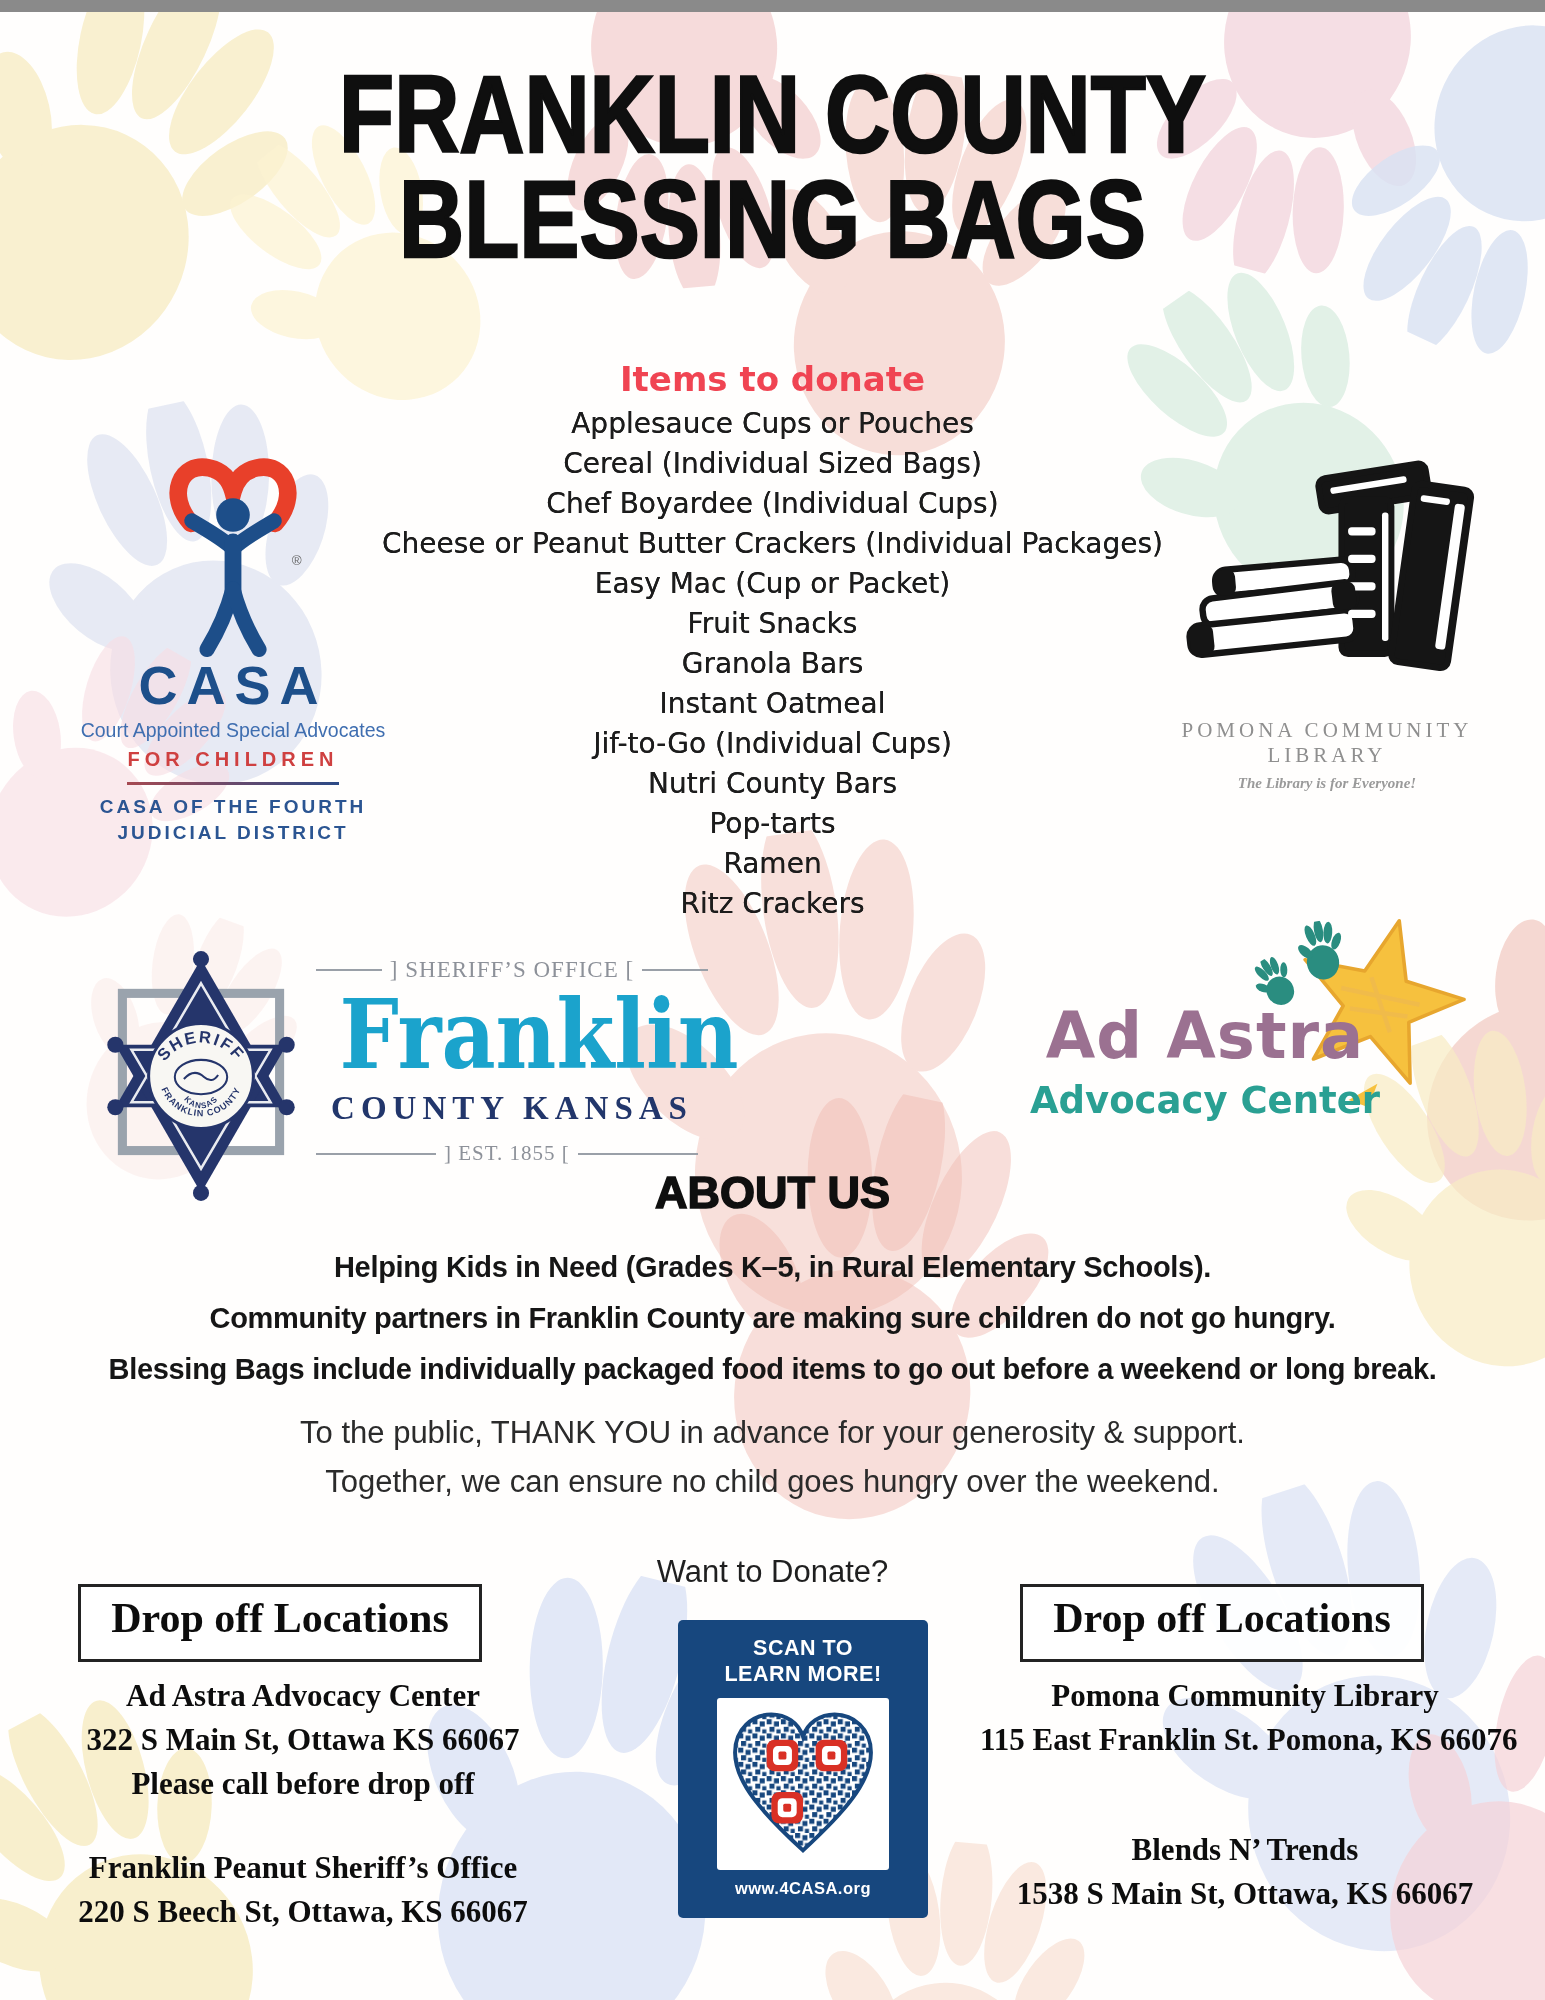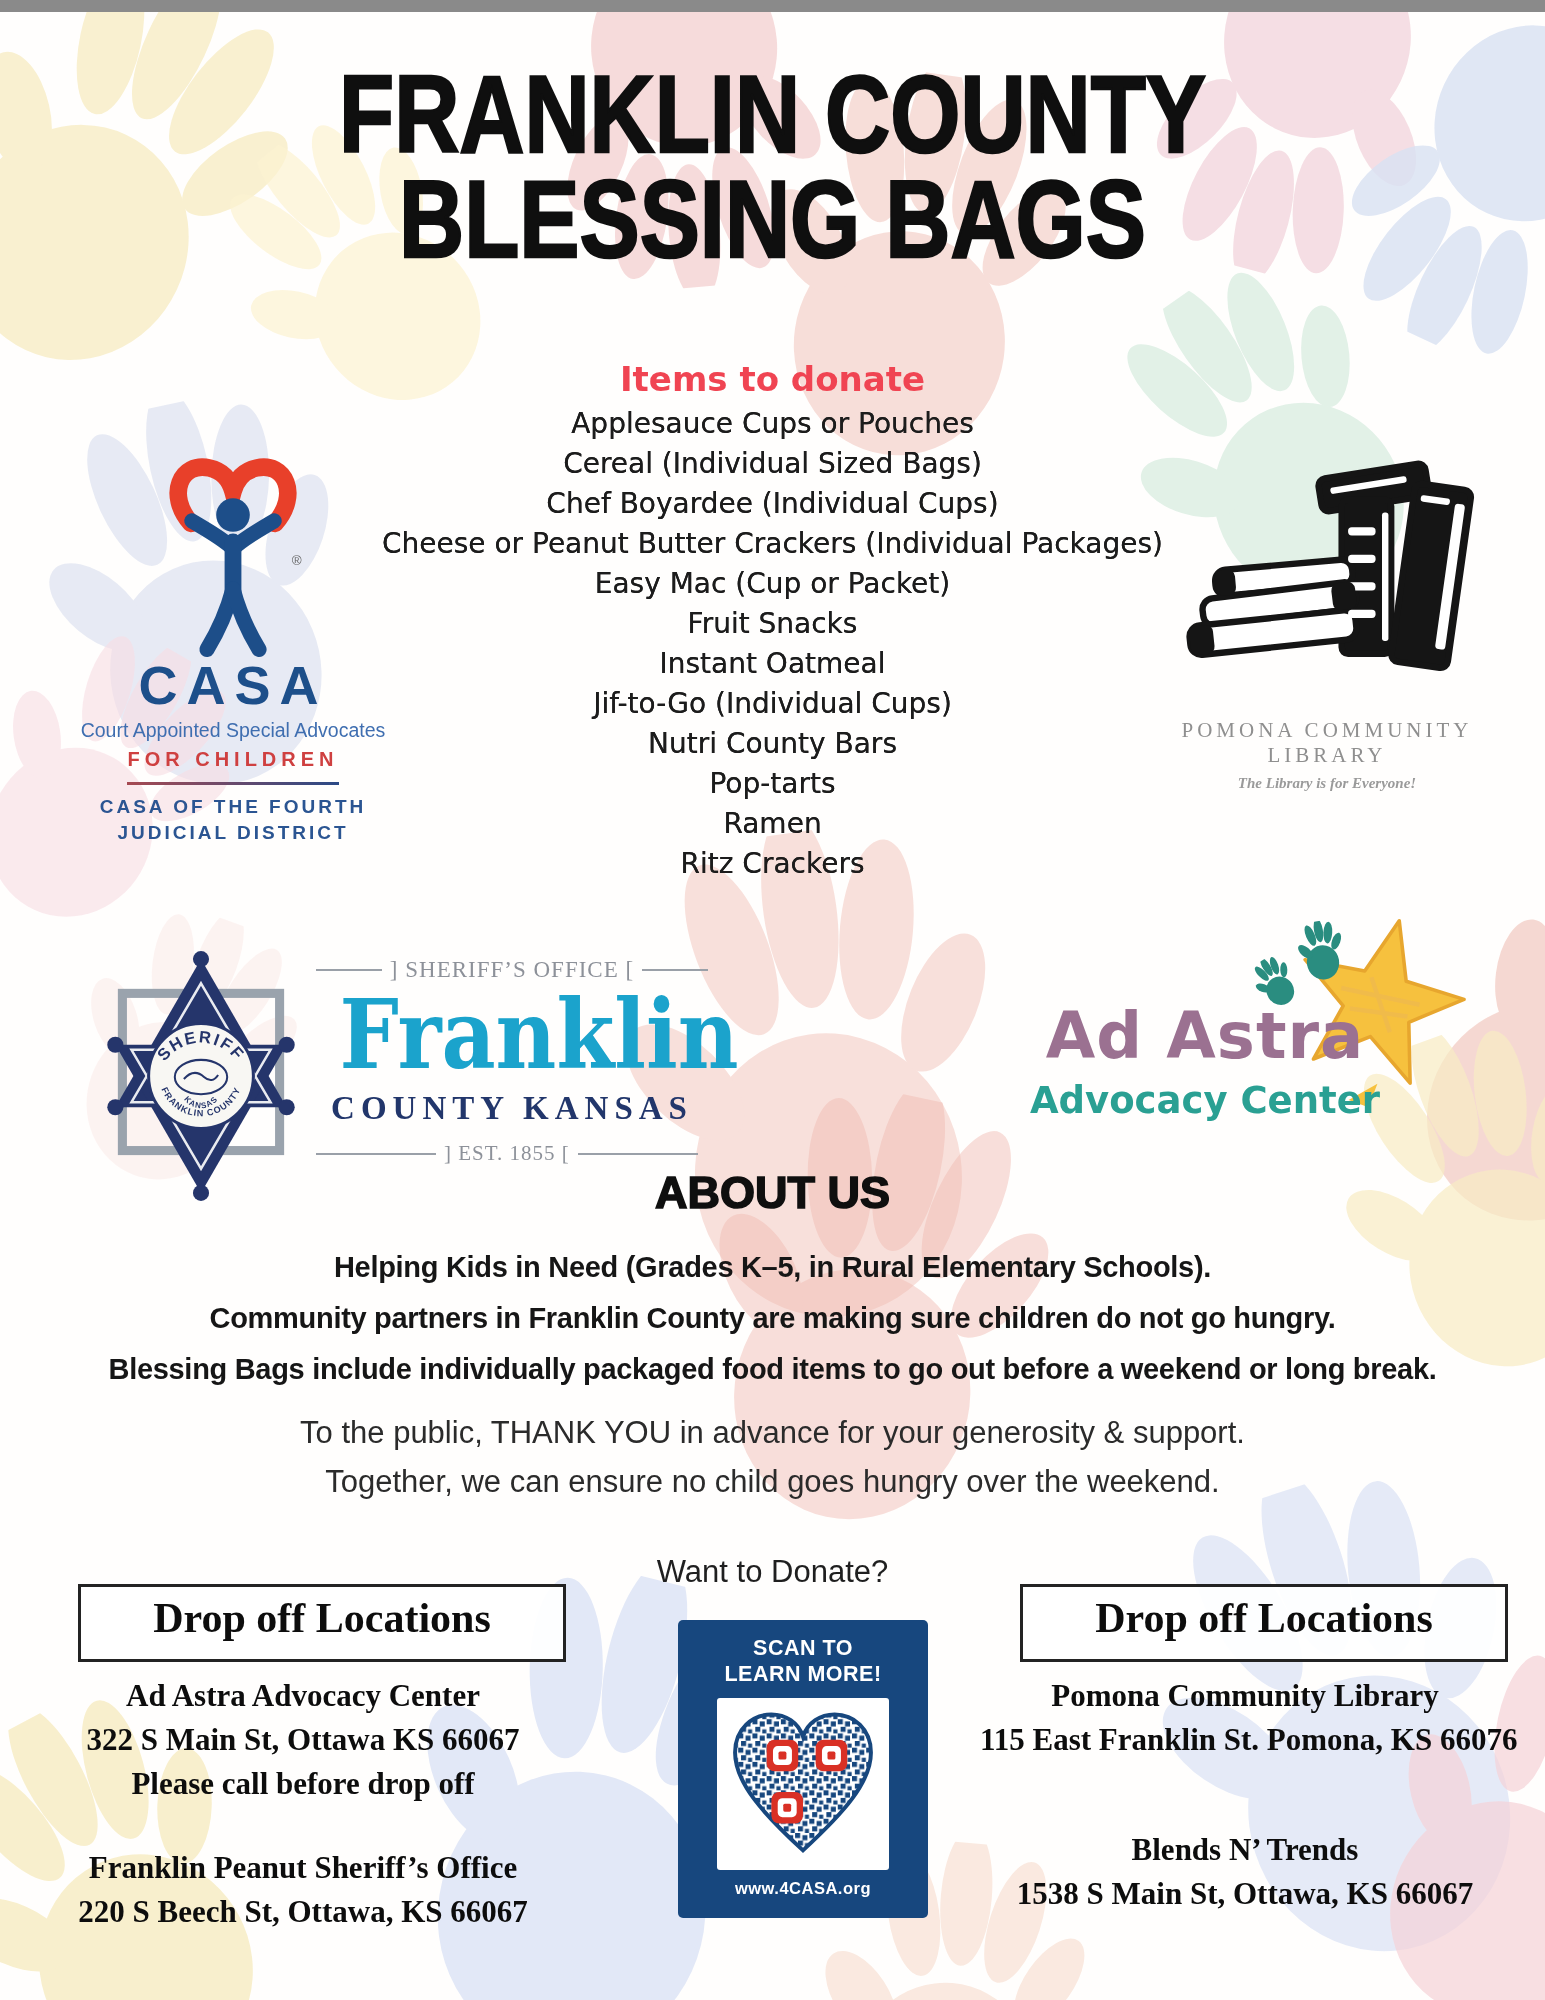--- a/index.html
+++ b/index.html
@@ -66,21 +66,21 @@
 
   
   .qr-card{left:678px;top:1608px;width:250px;height:298px;background:#17477e;border-radius:5px;
            text-align:center;color:#fff;}
   .qr-title{font-size:21.5px;font-weight:800;line-height:1.2;margin-top:16px;letter-spacing:.5px;}
   .qr-box{width:172px;height:172px;background:#fff;margin:10px auto 0;border-radius:3px;display:flex;}
   .qrheart{width:158px;height:158px;margin:auto;}
   .qr-url{font-size:16.5px;font-weight:700;margin-top:9px;letter-spacing:.5px;}
 
   
-  .box{position:absolute;top:1572px;width:488px;height:78px;border:3px solid #232323;
+  .box{position:absolute;top:1572px;width:404px;height:78px;border:3px solid #232323;
        background:rgba(255,255,255,.92);text-align:center;font-family:"Liberation Serif",serif;
        font-weight:700;font-size:42px;color:#0d0d0d;padding-top:7px;box-sizing:border-box;}
   .box-left{left:78px;} .box-right{left:1020px;}
   .dropoff-text{position:absolute;width:530px;text-align:center;font-family:"Liberation Serif",serif;
                 font-weight:700;font-size:31px;line-height:44px;color:#0d0d0d;white-space:nowrap;}
   .dt-left{left:38px;top:1662px;} .dt-right{left:980px;top:1662px;}
   .gap40{margin-top:40px;} .gap46{margin-top:46px;}
 
   .teal-strip{left:170px;top:1988px;width:1375px;height:12px;background:#2e7d74;opacity:.9;}
 </style>
@@ -167,20 +167,21 @@
   </div>
 
   <div class="abs center donate-heading">Items to donate</div>
   <div class="abs center items">
     <div>Applesauce Cups or Pouches</div>
     <div>Cereal (Individual Sized Bags)</div>
     <div>Chef Boyardee (Individual Cups)</div>
     <div>Cheese or Peanut Butter Crackers (Individual Packages)</div>
     <div>Easy Mac (Cup or Packet)</div>
     <div>Fruit Snacks</div>
+    <div>Granola Bars</div>
     <div>Instant Oatmeal</div>
     <div>Jif-to-Go (Individual Cups)</div>
     <div>Nutri County Bars</div>
     <div>Pop-tarts</div>
     <div>Ramen</div>
     <div>Ritz Crackers</div>
   </div>
 
   <div class="abs casa">
     <svg class="casa-art" viewBox="0 0 300 260">

